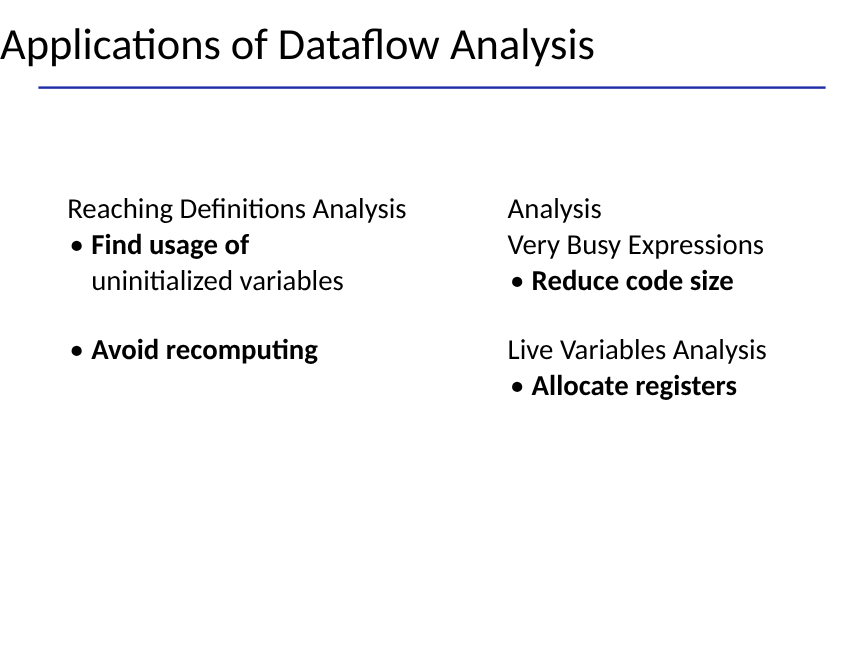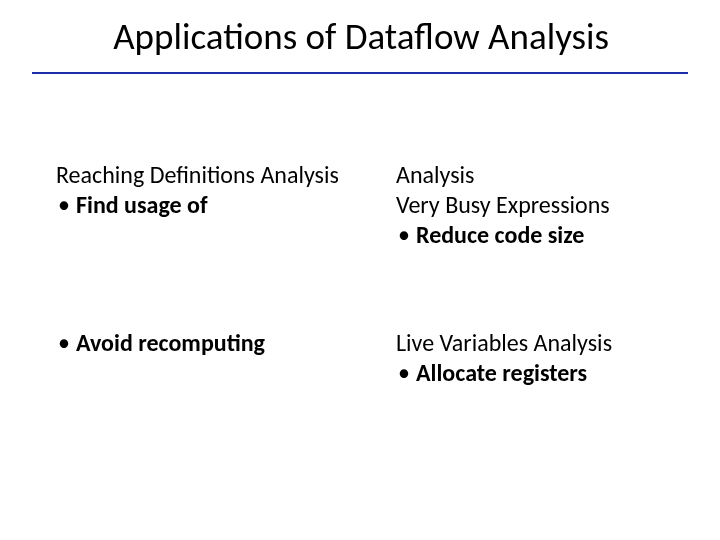--- a/index.html
+++ b/index.html
@@ -15,44 +15,44 @@
     position: relative;
     width: 720px;
     height: 540px;
     box-sizing: border-box;
   }
   .title {
     position: absolute;
     top: 14px;
     left: 0;
     width: 573px;
-    text-align: right;
+    text-align: left;
     font-size: 37px;
     font-weight: 400;
     letter-spacing: 0px;
-    padding-left: 36px;
   }
   .rule {
     position: absolute;
     top: 72px;
     left: 32px;
     width: 656px;
     height: 0;
     border-top: 2.5px solid #1e2ea8;
   }
   .grid {
     position: absolute;
     top: 160px;
     left: 56px;
     width: 620px;
     display: grid;
     grid-template-columns: 340px 280px;
     grid-template-rows: auto auto;
     row-gap: 78px;
     column-gap: 0px;
+    gap: 27px;
   }
   .cell {
     font-size: 24px;
     line-height: 1.25;
   }
   .heading {
     display: block;
   }
   .bullet-line {
     display: flex;
@@ -82,20 +82,21 @@
   <div class="rule"></div>
 
   <div class="grid">
 
     <div class="cell">
       <span class="heading">Reaching Definitions Analysis</span>
       <div class="bullet-line">
         <span class="dot">•</span>
         <span class="bullet-text">Find usage of</span>
       </div>
+      <span class="cont">uninitialized variables</span>
     </div>
 
     <div class="cell">
       <span class="heading">Analysis</span>
       <span class="heading">Very Busy Expressions</span>
       <div class="bullet-line">
         <span class="dot">•</span>
         <span class="bullet-text">Reduce code size</span>
       </div>
     </div>

